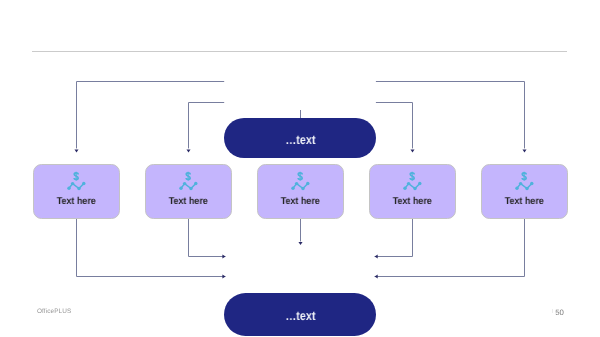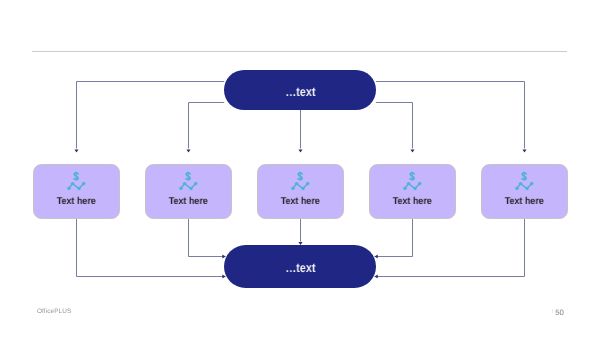--- a/index.html
+++ b/index.html
@@ -1,21 +1,21 @@
 <!DOCTYPE html>
 <html><head>
 <meta charset="utf-8">
 <style>
   html,body{margin:0;padding:0;}
   body{width:600px;height:337px;background:#fff;font-family:"Liberation Sans",sans-serif;overflow:hidden;-webkit-font-smoothing:antialiased;text-rendering:geometricPrecision;}
   .slide{position:relative;width:600px;height:337px;}
   .divider{position:absolute;left:32.4px;top:50.5px;width:534.4px;height:1px;background:#cbcbcb;}
   #connectors{position:absolute;left:0;top:0;width:600px;height:337px;}
   .pill span{will-change:transform;display:inline-block;transform:scaleX(0.86);}
-  .pill{position:absolute;background:#1f2683;border-radius:999px;display:flex;align-items:center;justify-content:center;padding-top:3.7px;box-sizing:border-box;color:#eef0f7;font-size:12.6px;font-weight:600;letter-spacing:0px;transform:translateZ(0);}
+  .pill{position:absolute;background:#1f2683;border-radius:999px;display:flex;align-items:center;justify-content:center;padding-top:3.7px;box-sizing:border-box;color:#eef0f7;font-size:12.6px;font-weight:600;letter-spacing:0px;transform:translateZ(0);margin-top:48px;}
   #pill-top{left:224.2px;top:70px;width:151.7px;height:40px;}
   #pill-bottom{left:224.2px;top:245.1px;width:151.7px;height:42.7px;}
   .card{box-sizing:border-box;position:absolute;width:86.5px;height:55px;border:1px solid #c4c4c4;border-radius:8.5px;background:#c4b5fd;top:164px;}
   .card .lbl{position:absolute;left:0;right:0;top:31.2px;text-align:center;font-size:10px;font-weight:bold;color:#262626;line-height:11px;transform:scaleX(0.895);will-change:transform;}
   .card .ico{position:absolute;left:0;top:0;}
   .footer{position:absolute;color:#979797;transform:translateZ(0);}
   #brand{left:37px;top:308.3px;font-size:6.4px;letter-spacing:.1px;}
   .pagemark{position:absolute;left:552.2px;top:308.6px;width:1px;height:4.6px;background:#ececec;}
   #pageno{left:555.2px;top:307.5px;font-size:7.8px;color:#7d7d7d;}
 </style>

